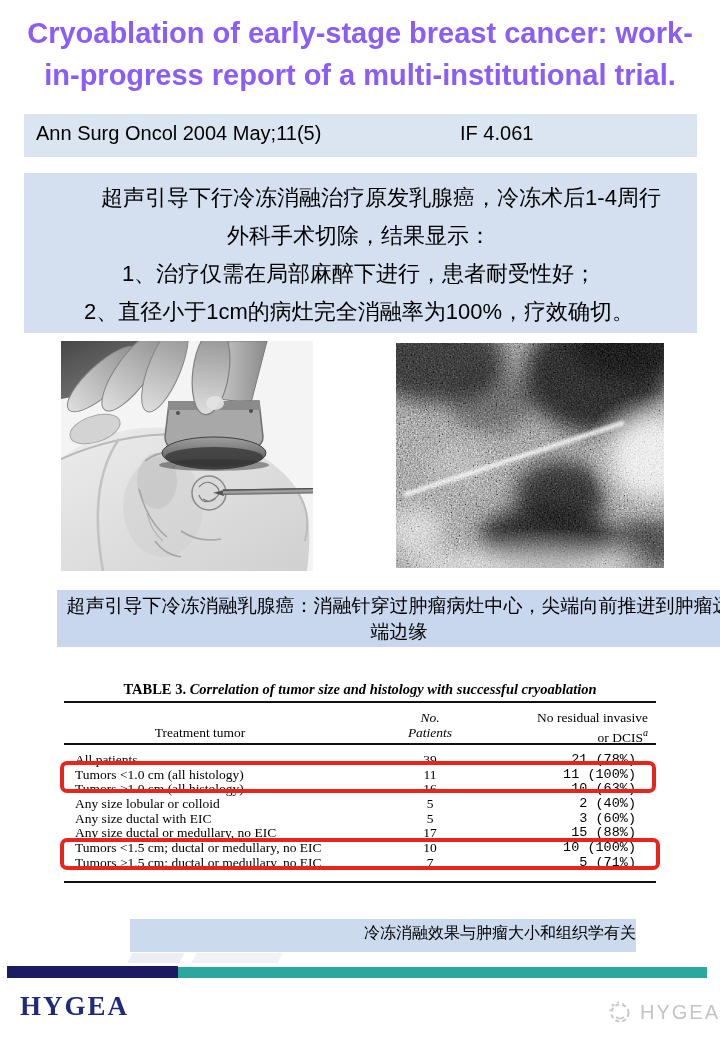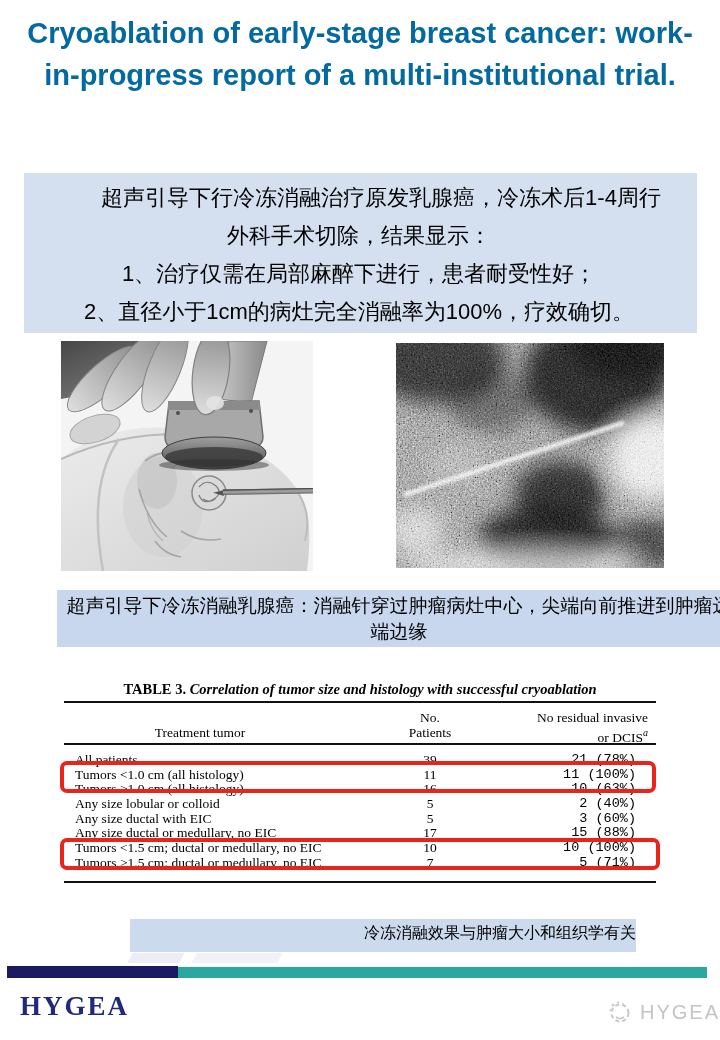--- a/index.html
+++ b/index.html
@@ -2,21 +2,21 @@
 <html><head>
 <meta charset="utf-8">
 <style>
   html,body{margin:0;padding:0;background:#ffffff;}
   #page{position:relative;width:720px;height:1040px;background:#ffffff;overflow:hidden;
         font-family:"Liberation Sans",sans-serif;color:#000;}
   .preline{white-space:pre-line;}
 
   
   #title{position:absolute;left:14px;top:12px;width:692px;text-align:center;
-         font-size:29px;font-weight:bold;line-height:42px;letter-spacing:0px;color:#0369a1;}
+         font-size:29px;font-weight:bold;line-height:42px;letter-spacing:0px;color:#8b5cf6;}
 
   
   #journal-bar{position:absolute;left:24px;top:114px;width:673px;height:43px;background:#dbe5f1;}
   #journal-ref{position:absolute;left:12px;top:8px;font-size:20px;}
   #journal-if{position:absolute;left:436px;top:8px;font-size:20px;}
 
   
   #abstract{position:absolute;left:24px;top:173px;width:673px;height:160px;background:#d4e0f0;text-align:center;}
   #abstract-text{position:absolute;left:10px;top:6px;width:650px;font-size:22px;line-height:38px;
                  text-indent:2em;}
@@ -35,21 +35,21 @@
                font-family:"Liberation Serif",serif;}
   #table-title{position:absolute;left:0;top:6px;width:100%;text-align:center;font-size:14.5px;}
   #table-title .tt-label{font-weight:bold;}
   #table-title .tt-text{font-style:italic;font-weight:bold;}
   .rule{position:absolute;left:4px;width:592px;background:#111;}
   #rule-top{top:26px;height:2px;}
   #rule-header{top:68px;height:1.5px;}
   #rule-bottom{top:206px;height:2px;}
   #hdr-col1{position:absolute;left:20px;top:50px;width:240px;text-align:center;font-size:13.5px;}
   #hdr-col2{position:absolute;left:330px;top:36px;width:80px;text-align:center;
-            font-size:13.5px;line-height:14.5px;}
+            font-size:13.5px;line-height:14.5px;font-style:italic;}
   #hdr-col3{position:absolute;right:12px;top:36px;width:190px;text-align:right;
             font-size:13.5px;line-height:14.5px;}
   #hdr-col3 sup{font-style:italic;font-size:10px;}
   #rows{position:absolute;left:0;top:78px;width:600px;}
   .trow{position:relative;height:14.7px;font-size:13.5px;line-height:14.7px;}
   .trow .tg{position:absolute;left:15px;white-space:nowrap;}
   .trow .tn{position:absolute;left:330px;width:80px;text-align:center;}
   .trow .tr3{position:absolute;right:24px;text-align:right;white-space:nowrap;font-family:Liberation Mono, monospace;}
   .hl-box{position:absolute;left:0;width:588px;height:24px;border:4px solid #e8241c;
           border-radius:7px;background:transparent;}
@@ -72,20 +72,24 @@
   #watermark-text{font-size:20px;letter-spacing:2px;color:#c4c4c4;font-weight:500;}
 </style>
 </head>
 <body>
 
 <div id="page">
 
   <div id="title" class="preline">Cryoablation of early-stage breast cancer: work-
 in-progress report of a multi-institutional trial.</div>
 
+  <div id="journal-bar">
+    <span id="journal-ref">Ann Surg Oncol 2004 May;11(5)</span>
+    <span id="journal-if">IF 4.061</span>
+  </div>
 
   <div id="abstract">
     <div id="abstract-text" class="preline">超声引导下行冷冻消融治疗原发乳腺癌，冷冻术后1-4周行
 外科手术切除，结果显示：
 1、治疗仅需在局部麻醉下进行，患者耐受性好；
 2、直径小于1cm的病灶完全消融率为100%，疗效确切。</div>
   </div>
 
   <svg id="fig-left" viewBox="0 0 252 230" xmlns="http://www.w3.org/2000/svg">
     <defs>

